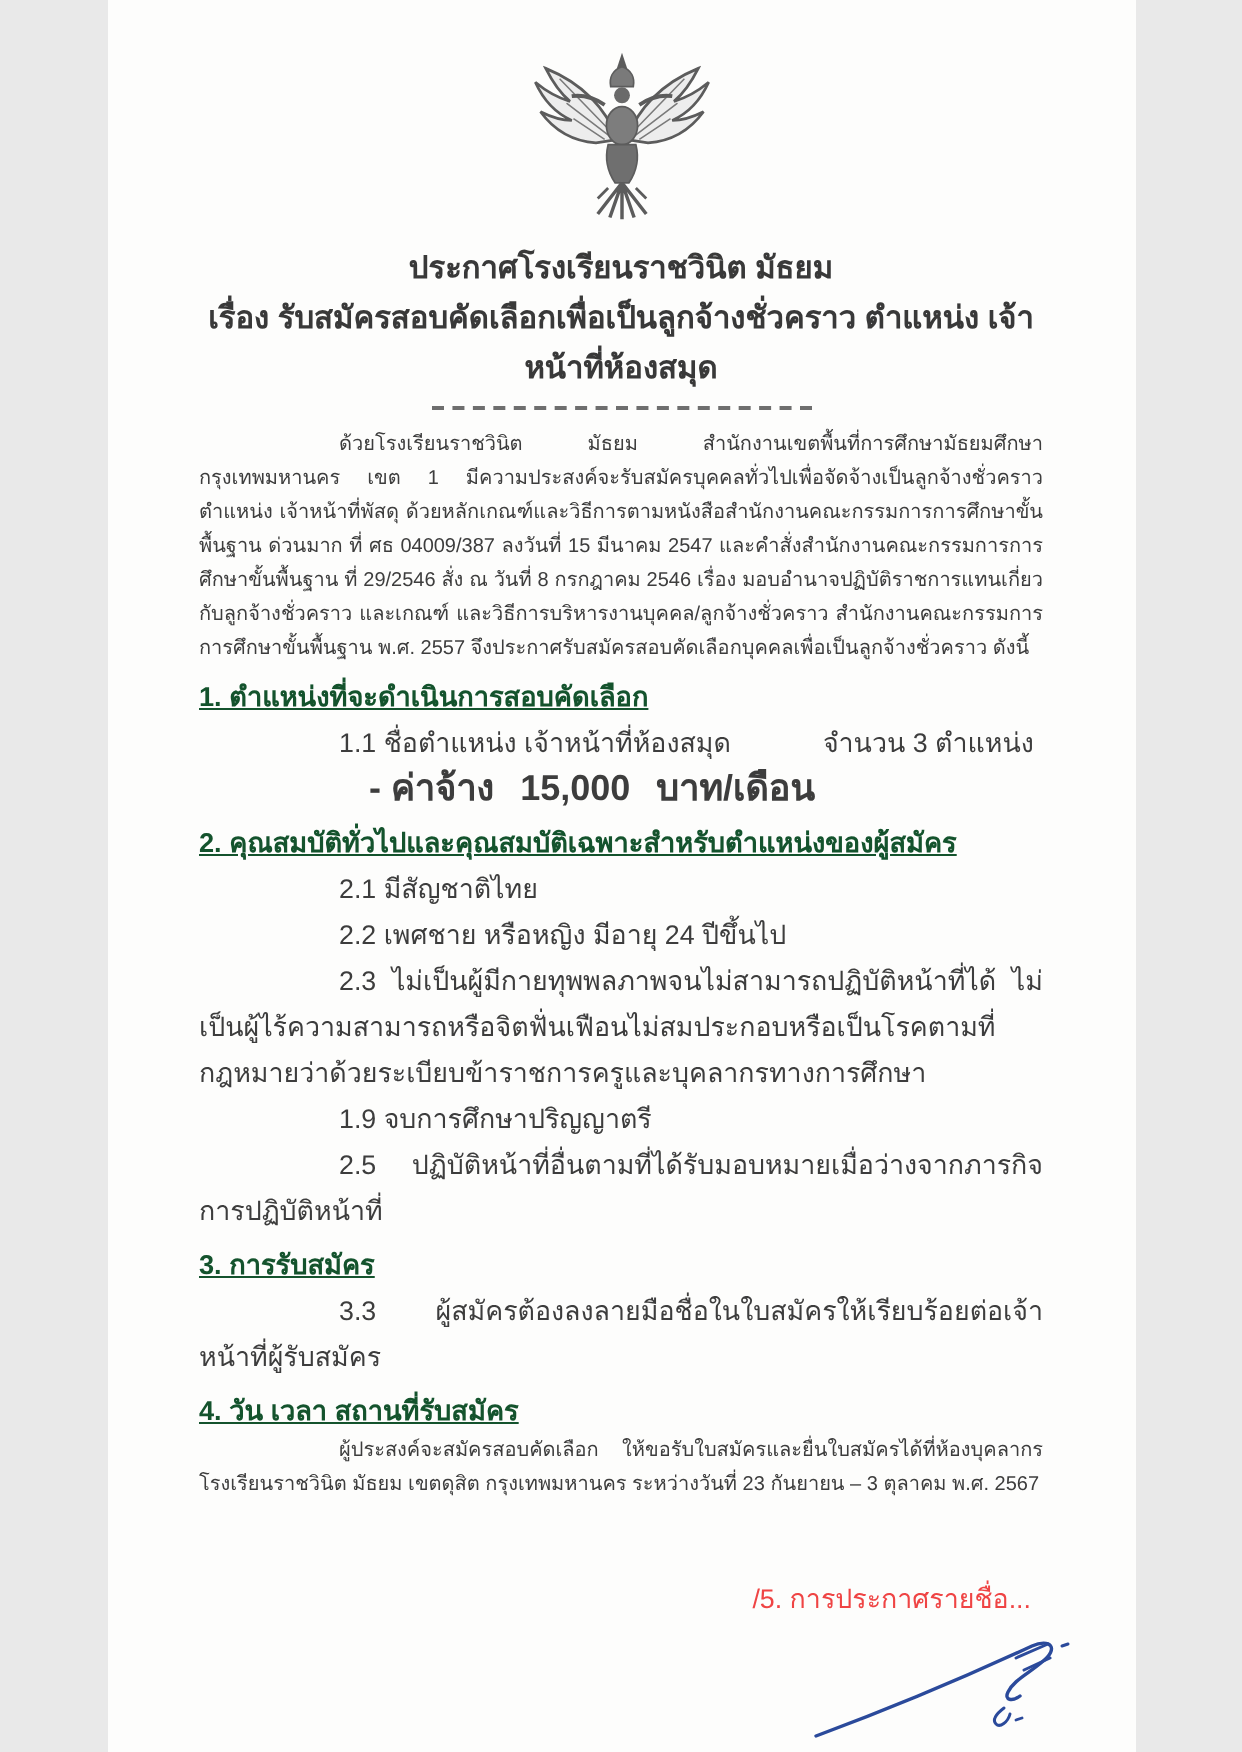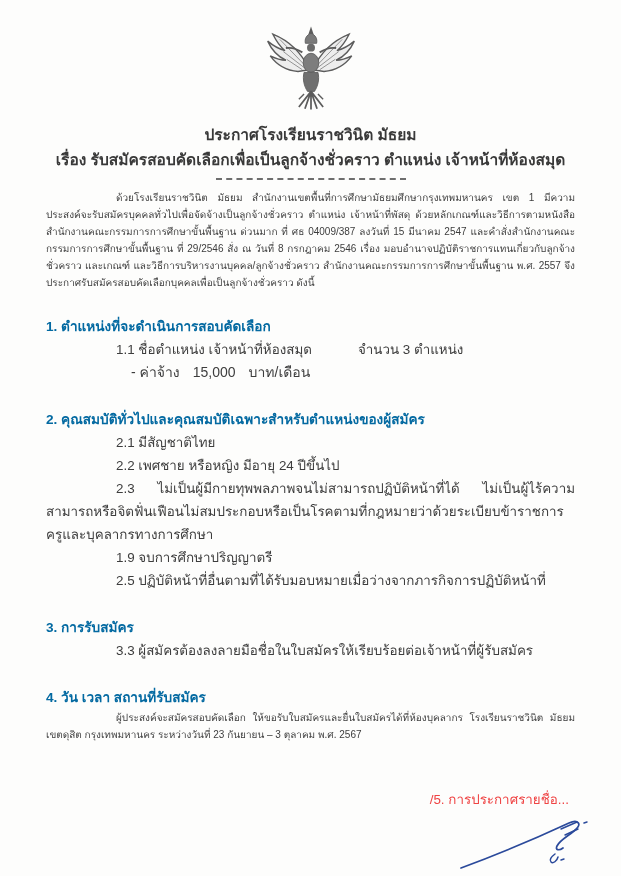--- a/index.html
+++ b/index.html
@@ -1,18 +1,18 @@
 <!DOCTYPE html>
 <html lang="th"><head>
 <meta charset="utf-8">
 <style>
   html, body { margin: 0; padding: 0; background: #e9e9e9; }
   .page {
     position: relative;
-    width: 621px;
+    width: 514px;
     height: 876px;
     margin: 0 auto;
     background: #fdfdfc;
     color: #3d3d3d;
     font-family: "Liberation Sans", sans-serif;
     overflow: hidden;
     box-sizing: border-box;
   }
   .content { padding: 24px 46px 0 46px; }
 
@@ -36,33 +36,34 @@
     margin: 0;
     font-size: 10px;
     line-height: 17px;
     text-align: justify;
     text-indent: 70px;
   }
   .sec-heading {
     font-weight: bold;
     font-size: 13.6px;
     line-height: 23px;
-    margin-top: 24px;
-    color: #0369a1;
+    margin-top: 4px;
+    color: #14532d;
+    text-decoration: underline;
   }
   .item {
     font-size: 13.4px;
     line-height: 23px;
     text-align: justify;
     text-indent: 70px;
   }
   .row-position { font-size: 13.4px; line-height: 23px; }
   .row-position .left { margin-left: 70px; }
   .row-position .right { margin-left: 46px; }
-  .row-salary { font-size: 14px; line-height: 23px; }
+  .row-salary { font-size: 18px; line-height: 23px; font-weight: bold; }
   .row-salary .dash-label { margin-left: 85px; }
   .row-salary .amount { margin-left: 13px; }
   .row-salary .unit { margin-left: 13px; }
 
   .footer-note {
     position: absolute;
     top: 788px;
     right: 52px;
     font-size: 13.4px;
     line-height: 23px;

